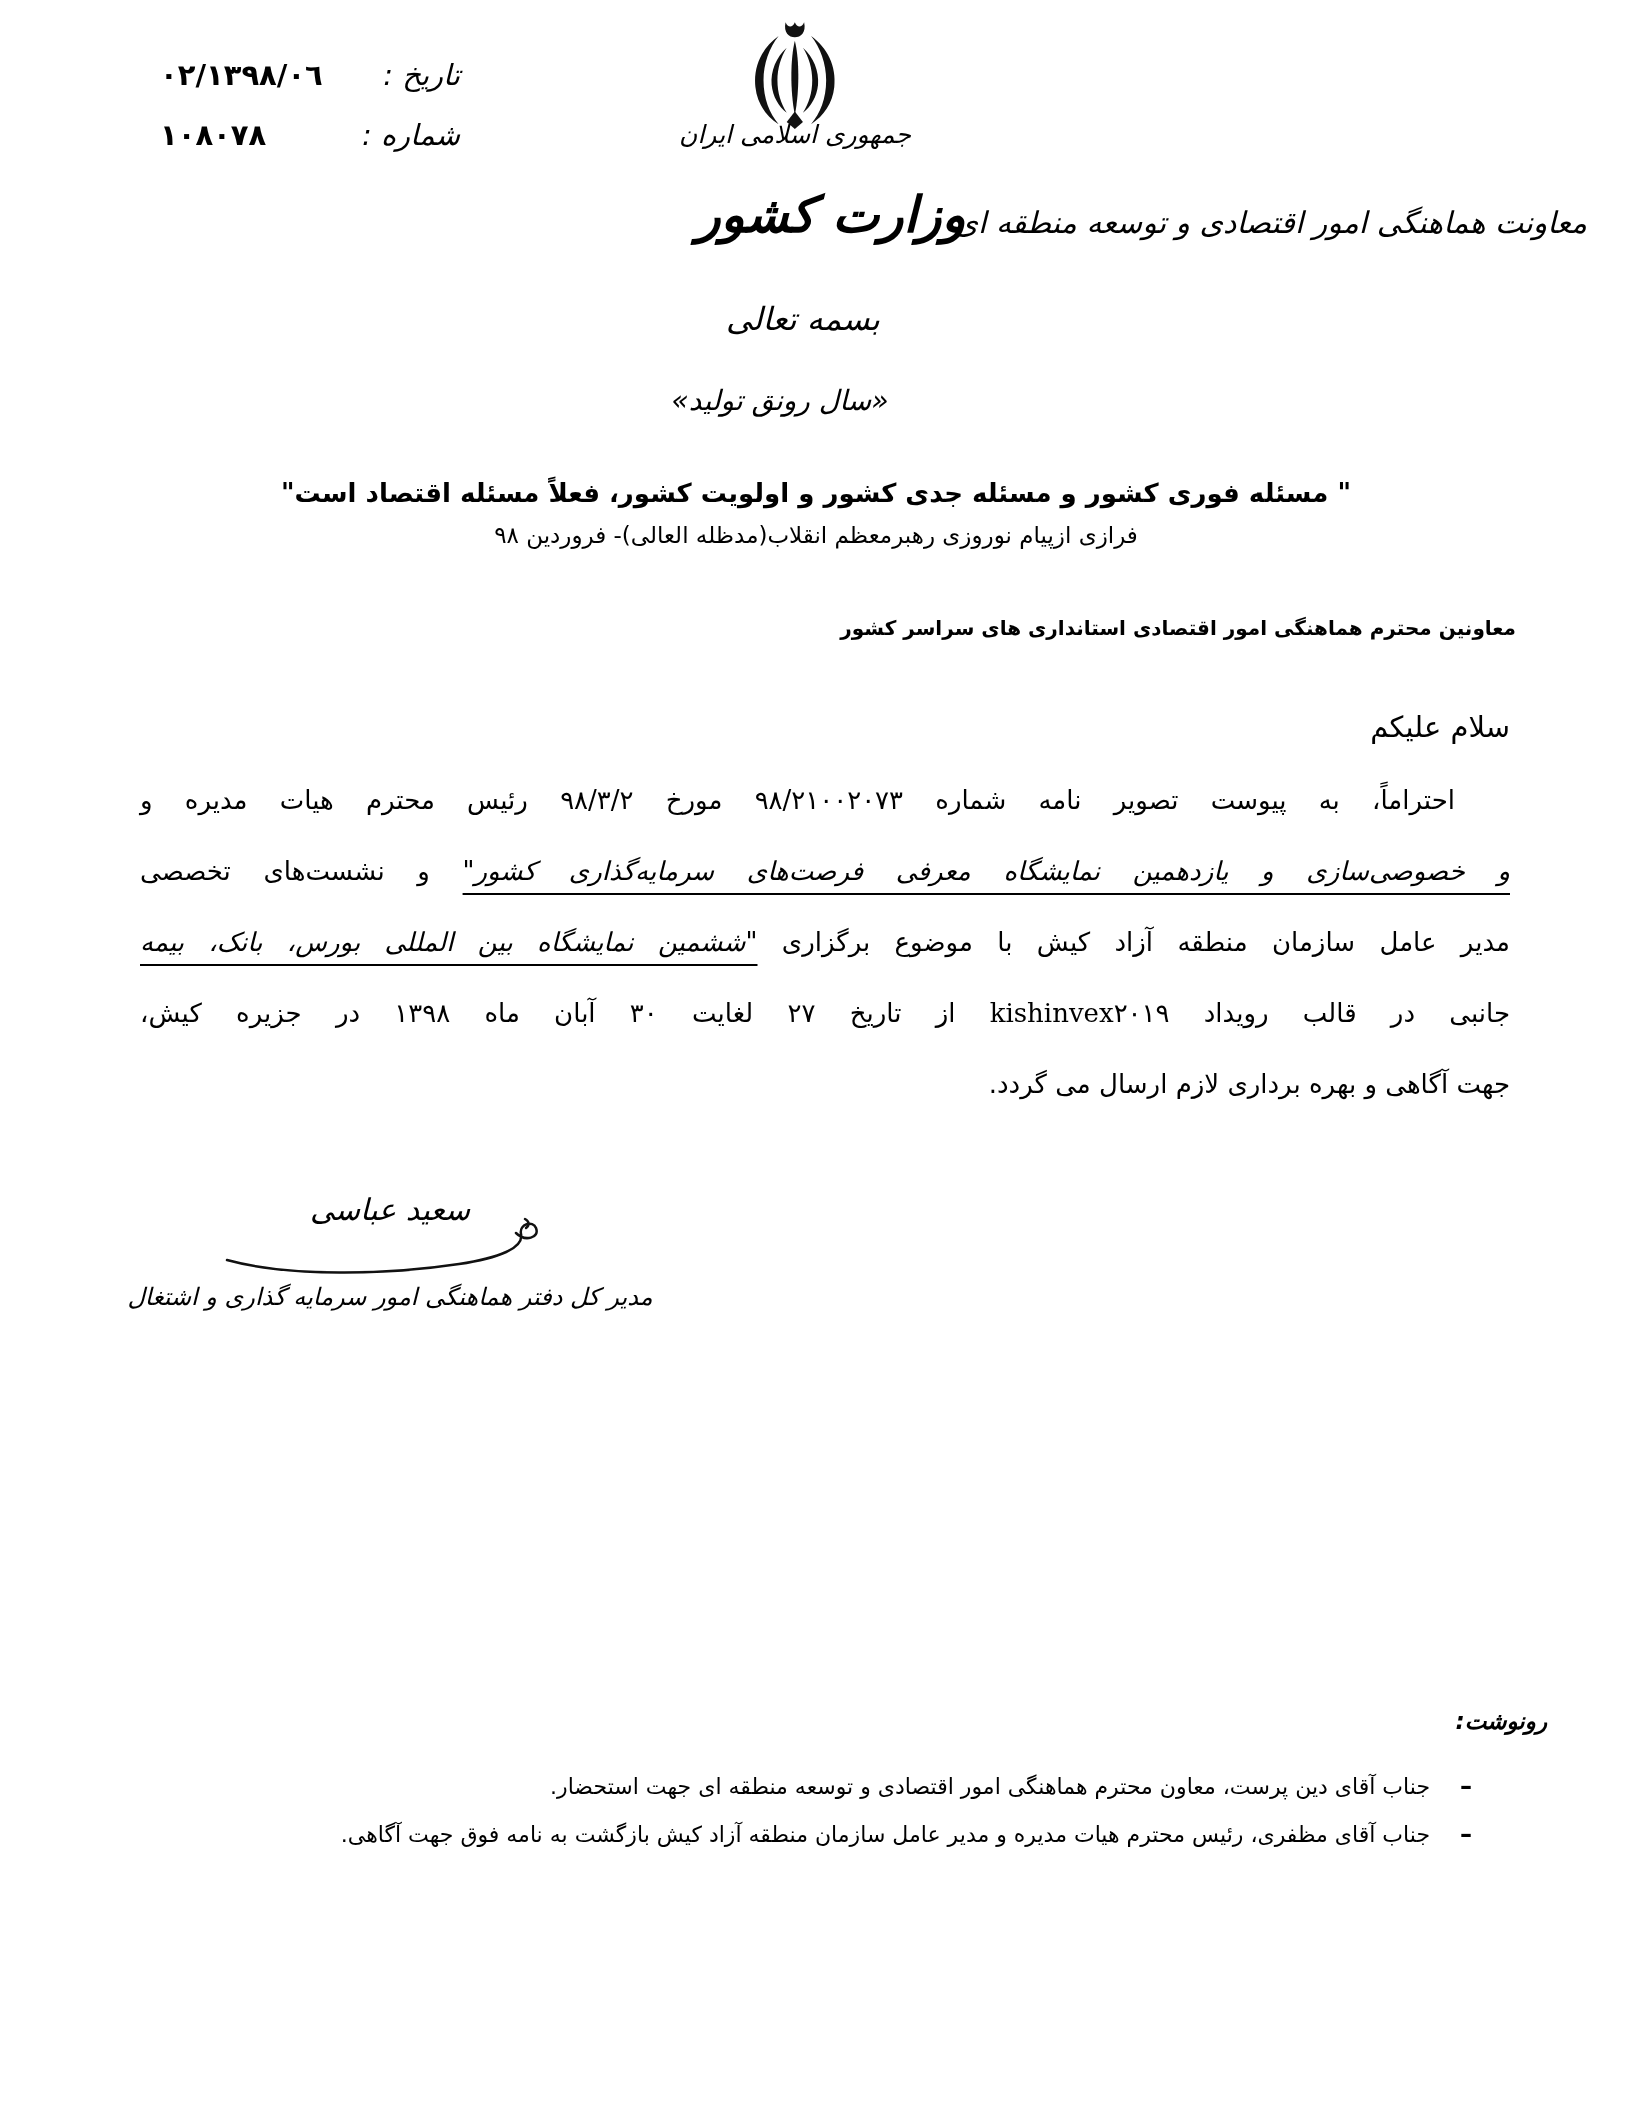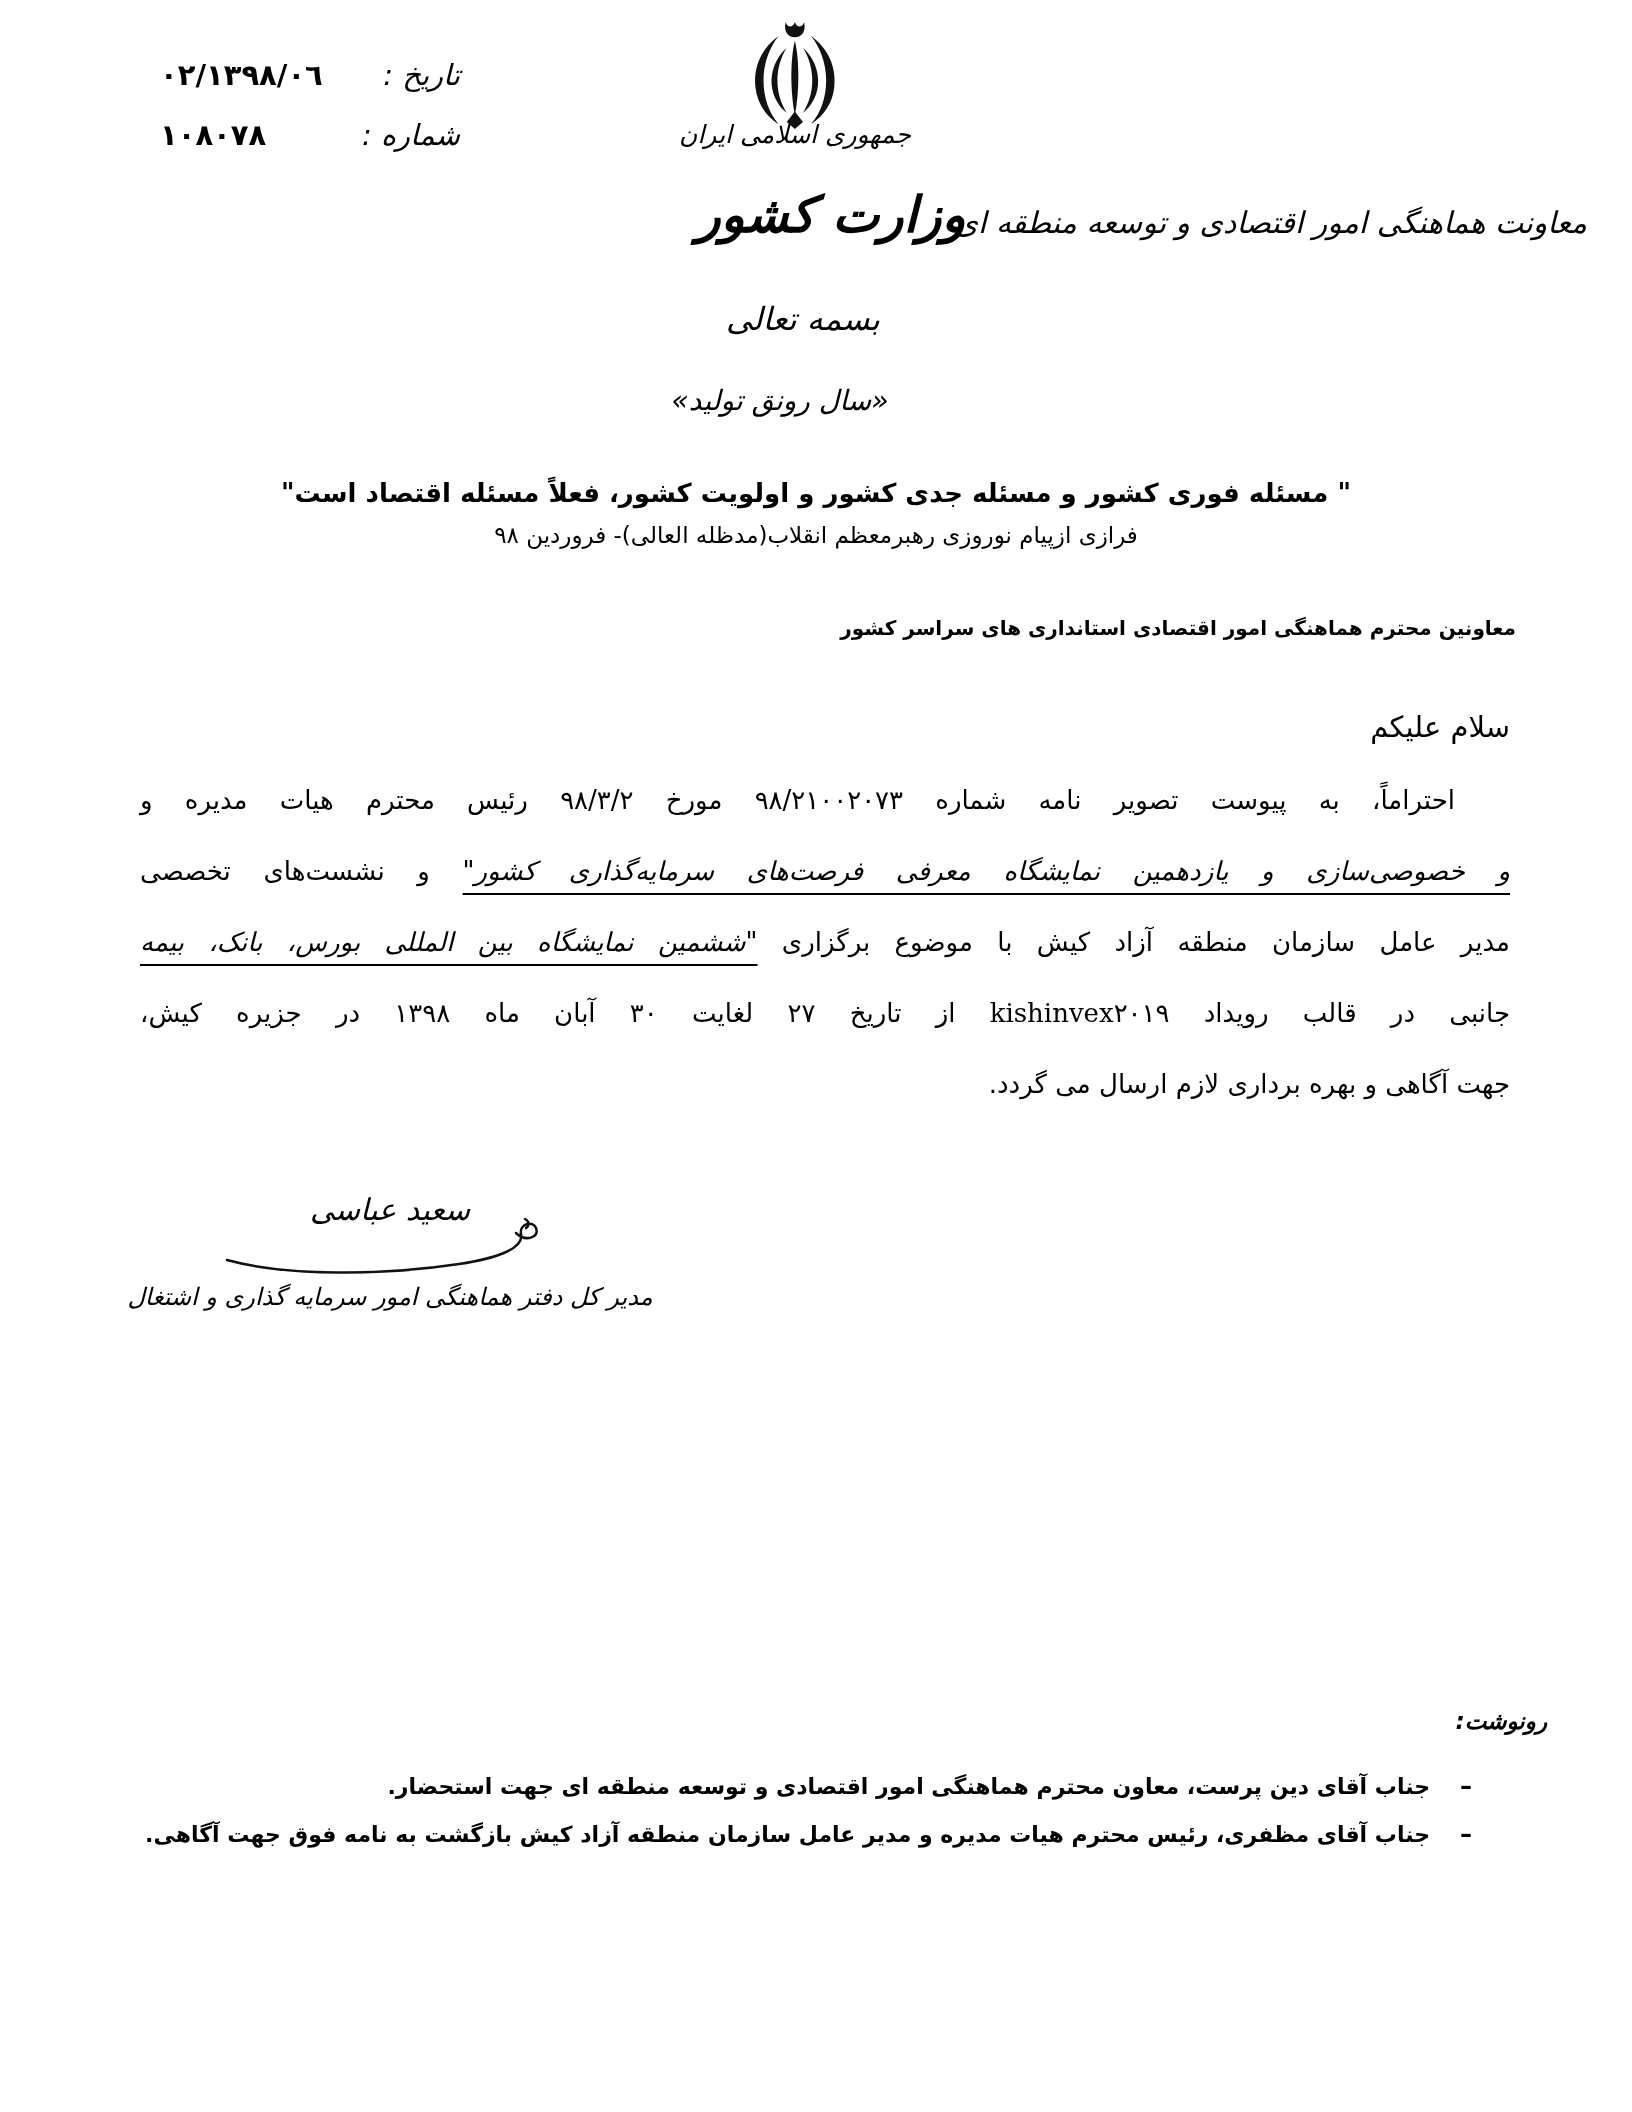--- a/index.html
+++ b/index.html
@@ -52,21 +52,21 @@
   .sig-block { left:110px; top:1192px; width:560px; text-align:center; }
   .sig-name { font-style:italic; font-size:30px; }
   .sig-swoosh { display:block; margin:-14px auto 0 auto; }
   .sig-title { font-style:italic; font-size:24px; white-space:nowrap; margin-top:4px; }
 
   
   .cc-block { right:85px; left:150px; top:1708px; direction:rtl; }
   .cc-head { font-weight:bold; font-size:23px; margin-bottom:38px;font-style:italic; }
   .cc-item { display:flex; gap:30px; padding-right:75px; margin-bottom:20px; align-items:baseline; }
   .cc-dash { font-weight:bold; font-size:24px; }
-  .cc-text { font-weight:bold; font-size:22px; white-space:nowrap; }
+  .cc-text { font-weight:normal; font-size:22px; white-space:nowrap; }
 </style>
 </head>
 <body>
 
 <div class="page">
 
   <div class="abs ref-block">
     <div class="ref-row">
       <span class="ref-label">تاریخ :</span>
       <span class="ref-value">۱۳۹۸/۰٦/۰۲</span>

